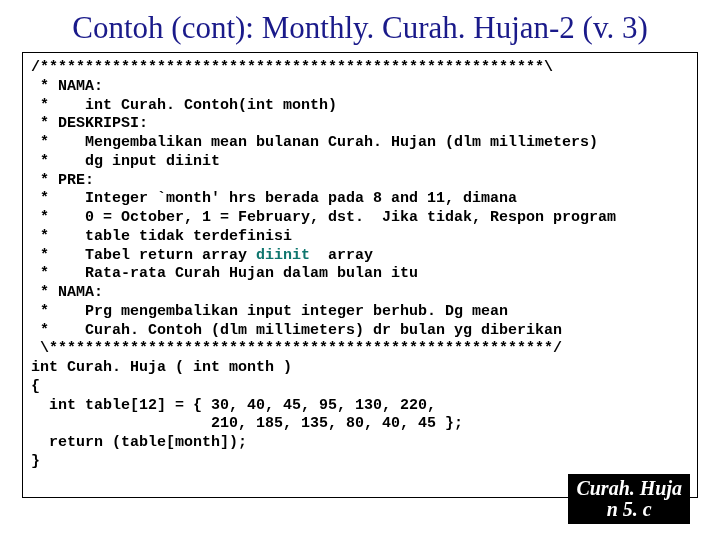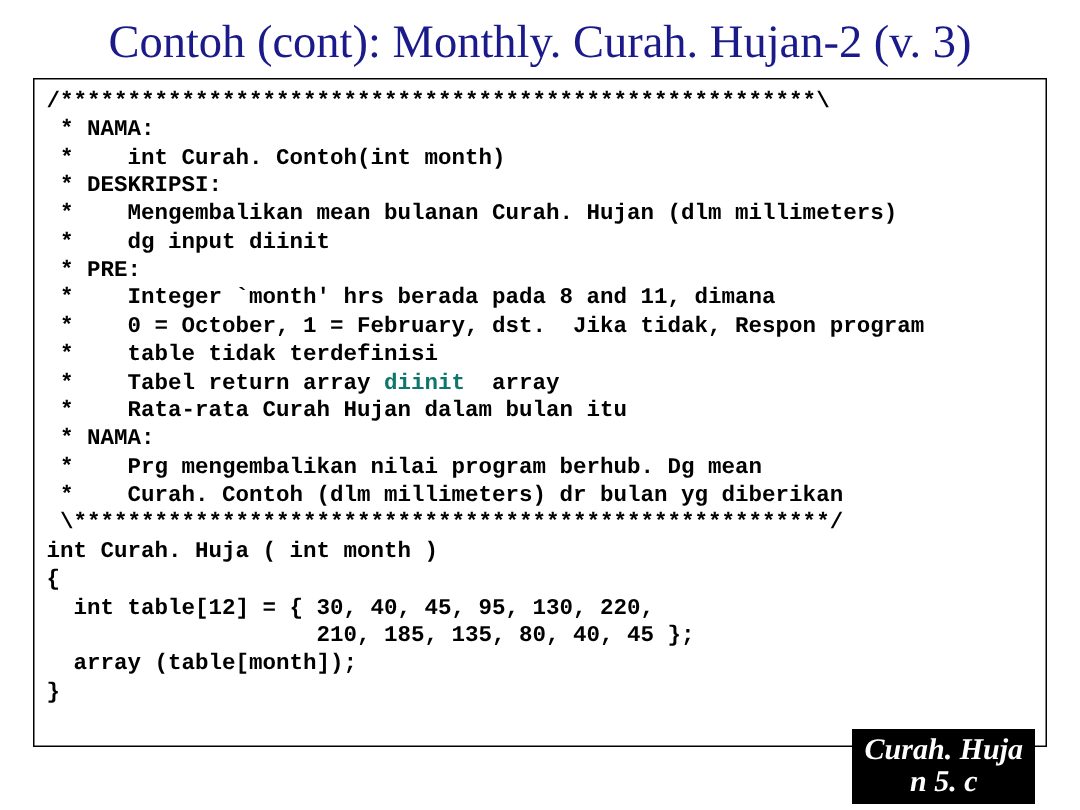--- a/index.html
+++ b/index.html
@@ -37,21 +37,21 @@
     white-space: pre;
     color: #000;
   }
   .hl {
     color: #0f766e;
     font-family: Liberation Mono, monospace;
   }
   .labelbox {
     position: absolute;
     right: 30px;
-    bottom: 4px;
+    bottom: 16px;
     background: #000;
     color: #fff;
     font-family: "Times New Roman", Times, serif;
     font-weight: bold;
     font-style: italic;
     font-size: 20px;
     text-align: center;
     padding: 4px 8px 4px 8px;
     line-height: 1.05;
     min-width: 96px;
@@ -69,27 +69,27 @@
 <span> * DESKRIPSI:</span>
 <span> *    Mengembalikan mean bulanan Curah. Hujan (dlm millimeters)</span>
 <span> *    dg input diinit</span>
 <span> * PRE:</span>
 <span> *    Integer `month' hrs berada pada 8 and 11, dimana</span>
 <span> *    0 = October, 1 = February, dst.  Jika tidak, Respon program</span>
 <span> *    table tidak terdefinisi</span>
 <span> *    Tabel return array </span><span class="hl">diinit</span><span>  array</span>
 <span> *    Rata-rata Curah Hujan dalam bulan itu</span>
 <span> * NAMA:</span>
-<span> *    Prg mengembalikan nilai program berhub. Dg mean</span>
+<span> *    Prg mengembalikan input integer berhub. Dg mean</span>
 <span> *    Curah. Contoh (dlm millimeters) dr bulan yg diberikan</span>
 <span> \********************************************************/</span>
 <span>int Curah. Huja ( int month )</span>
 <span>{</span>
 <span>  int table[12] = { 30, 40, 45, 95, 130, 220,</span>
 <span>                    210, 185, 135, 80, 40, 45 };</span>
-<span>  array (table[month]);</span>
+<span>  return (table[month]);</span>
 <span>}</span></pre>
 </div>
 
 <div class="labelbox">
   <span>Curah. Huja</span><br>
   <span>n 5. c</span>
 </div>
 
 </body></html>

